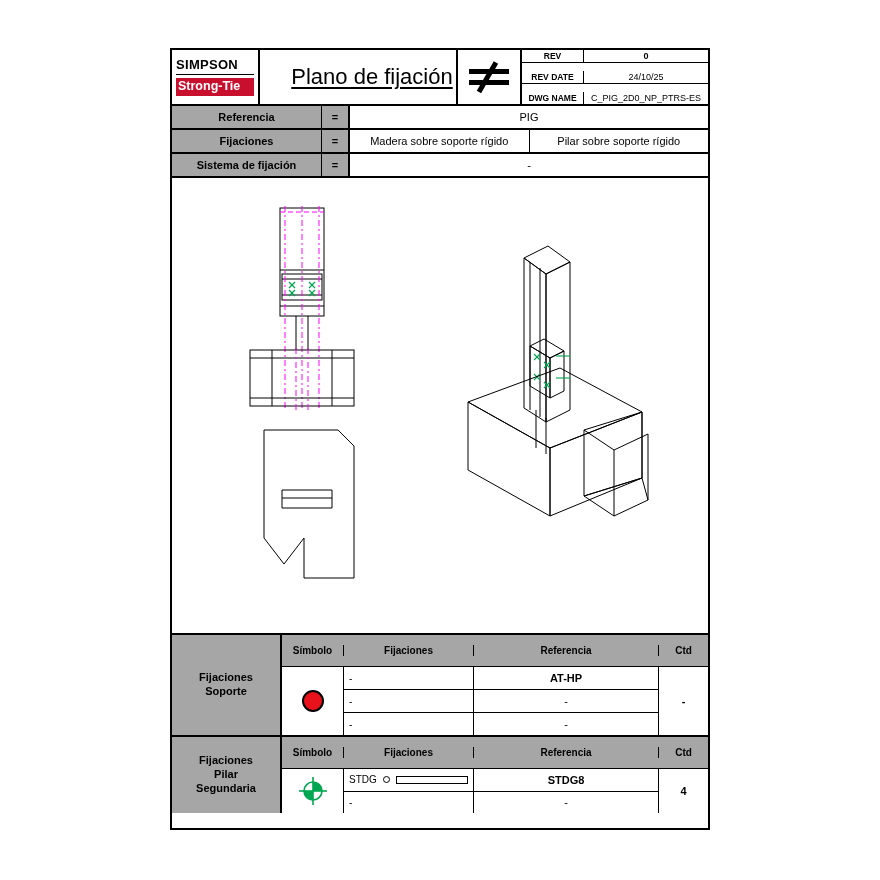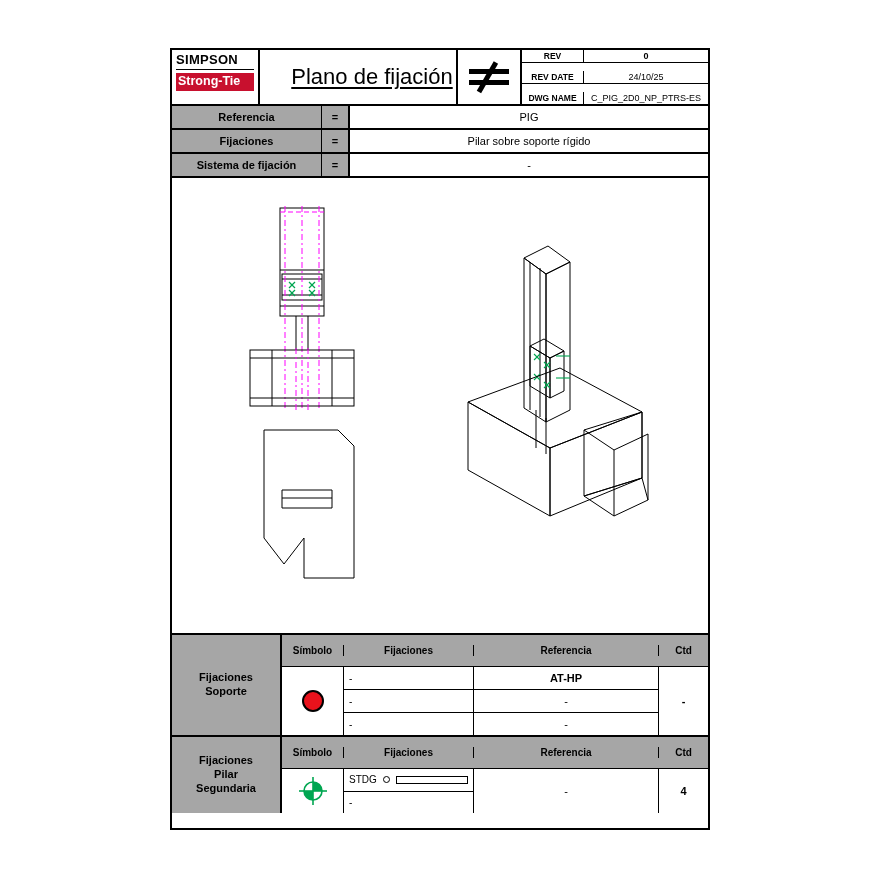--- a/index.html
+++ b/index.html
@@ -27,20 +27,21 @@
     border-bottom: 2px solid #000;
     box-sizing: border-box;
   }
   .logo-cell {
     width: 88px;
     border-right: 2px solid #000;
     box-sizing: border-box;
     display: flex;
     flex-direction: column;
     padding: 3px 4px;
+    justify-content: center;
   }
   .logo-top {
     font-weight: bold;
     font-size: 13px;
     letter-spacing: 0.3px;
     color: #000;
     line-height: 1.1;
     padding-bottom: 2px;
     border-bottom: 1.5px solid #000;
   }
@@ -312,20 +313,21 @@
   </div>
 
   <div class="inforow">
     <div class="info-label">Referencia</div>
     <div class="info-eq">=</div>
     <div class="info-val">PIG</div>
   </div>
   <div class="inforow">
     <div class="info-label">Fijaciones</div>
     <div class="info-eq">=</div>
+    <div class="info-val">Madera sobre soporte rígido</div>
     <div class="info-val">Pilar sobre soporte rígido</div>
   </div>
   <div class="inforow">
     <div class="info-label">Sistema de fijación</div>
     <div class="info-eq">=</div>
     <div class="info-val">-</div>
   </div>
 
   <div class="drawing">
     <svg width="536" height="455" viewBox="0 0 536 455">
@@ -487,20 +489,21 @@
           <div class="cell">
             <span class="fastener-inline">
               <span>STDG</span>
               <span class="screw-head"></span>
               <span class="screw-bar"></span>
             </span>
           </div>
           <div class="cell">-</div>
         </div>
         <div class="stack center col-ref">
+          <div class="cell">STDG8</div>
           <div class="cell plain">-</div>
         </div>
         <div class="col-ctd">4</div>
       </div>
     </div>
   </div>
 
 </div>
 
 </body></html>

